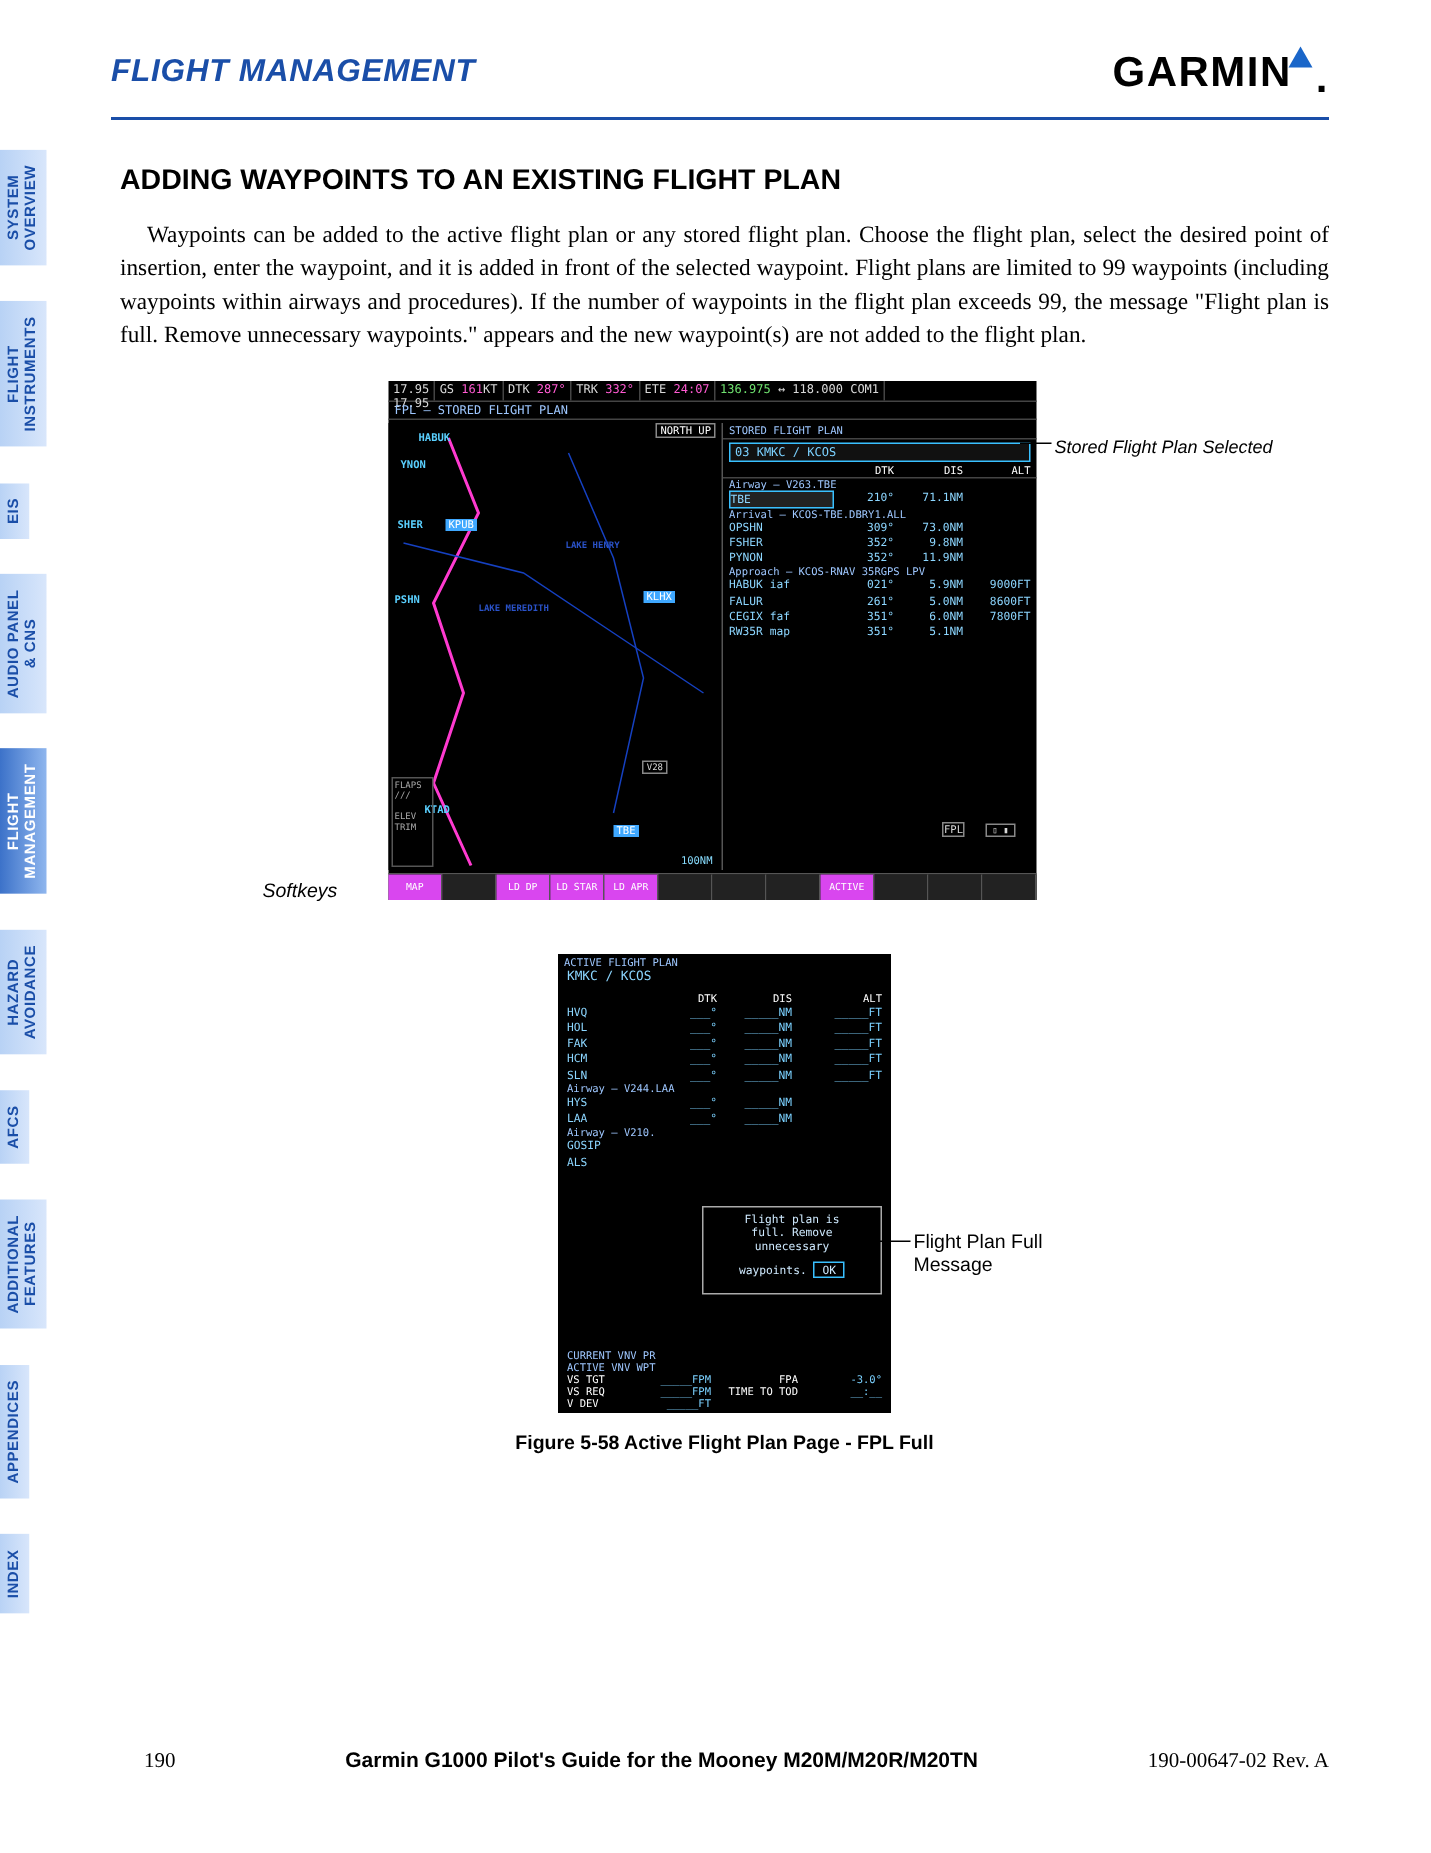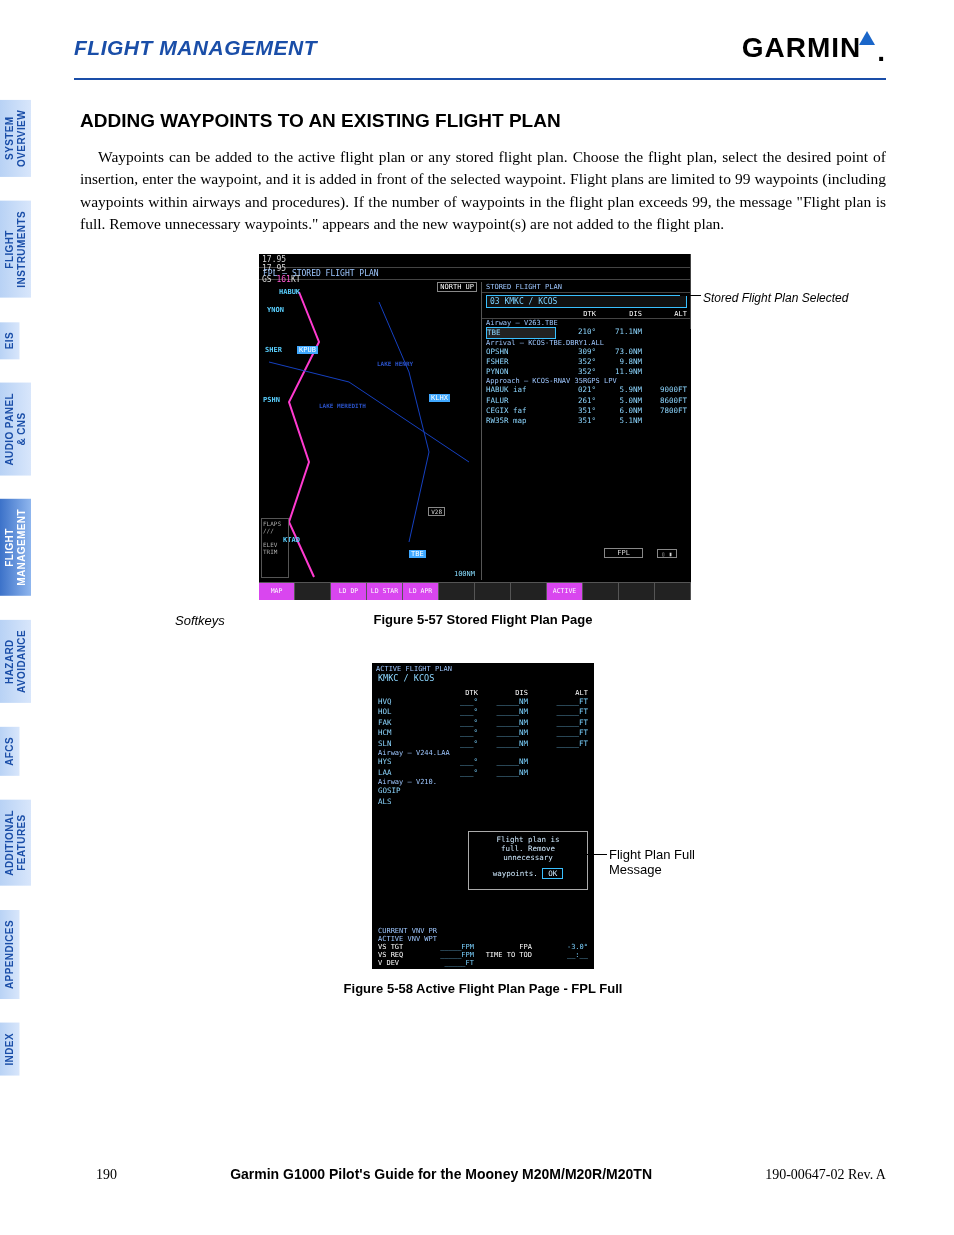--- a/index.html
+++ b/index.html
@@ -111,21 +111,20 @@
     margin-left: 76px;
     font-family: "Lucida Console", Monaco, monospace;
     color: #d8d8d8;
     font-size: 9px;
   }
   .mfd .topbar {
     display: flex;
     height: 14px;
     border-bottom: 1px solid #444;
     font-size: 8px;
-    flex-direction: column;
   }
   .mfd .topbar > div {
     border-right: 1px solid #444;
     padding: 1px 3px;
     white-space: nowrap;
   }
   .mfd .topbar .m { color:#ff5ad2; }
   .mfd .topbar .g { color:#6fe36f; }
   .mfd .titlebar {
     padding: 1px 4px;
@@ -372,21 +371,21 @@
               <span class="c3">6.0NM</span>
               <span class="c4">7800FT</span>
             </div>
             <div class="sfp-row">
               <span class="c1">RW35R map</span>
               <span class="c2">351°</span>
               <span class="c3">5.1NM</span>
               <span class="c4"></span>
             </div>
           </div>
-        <div style="position:absolute;bottom:22px;right:48px;border:1px solid #888;padding:0 12px;font-size:7px">FPL</div>
+        <div style="position:absolute;bottom:22px;right:48px;border:1px solid #888;padding:0 0;font-size:7px">FPL</div>
         <div style="position:absolute;bottom:22px;right:14px;border:1px solid #888;width:20px;height:9px;font-size:6px;text-align:center">▯ ▮</div>
       </div>
 
       <div class="softkeys" id="softkeys57">
           <div class="lit">MAP</div>
           <div></div>
           <div class="lit">LD DP</div>
           <div class="lit">LD STAR</div>
           <div class="lit">LD APR</div>
           <div></div>
@@ -397,21 +396,20 @@
           <div></div>
           <div></div>
         </div>
     </div>
 
     <div class="lead57"></div>
     <div class="callout-right">
       <div>Stored Flight Plan Selected</div>
     </div>
 
-    <div class="fig-caption">Figure 5-57  Stored Flight Plan Page</div>
   </div>
 
   <div class="fig58">
     <div class="afp">
       <div class="bt">ACTIVE FLIGHT PLAN</div>
       <div class="name">KMKC / KCOS</div>
       <div class="hdr">
         <span></span>
           <span>DTK</span>
           <span>DIS</span>

